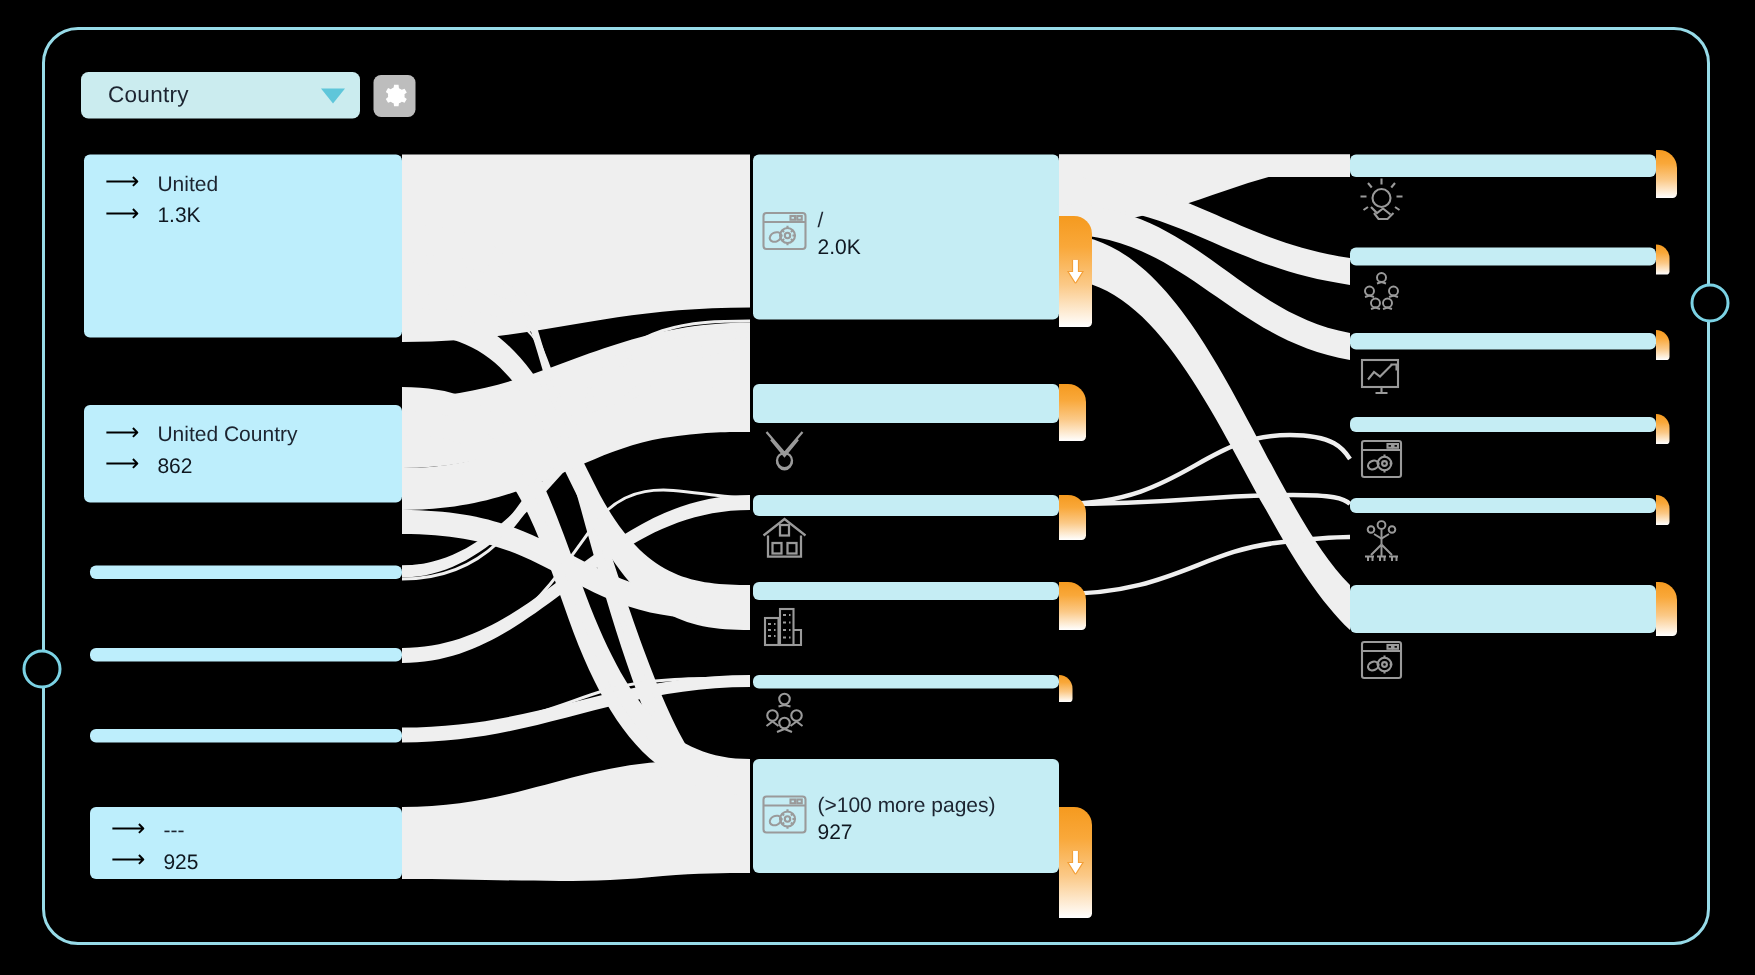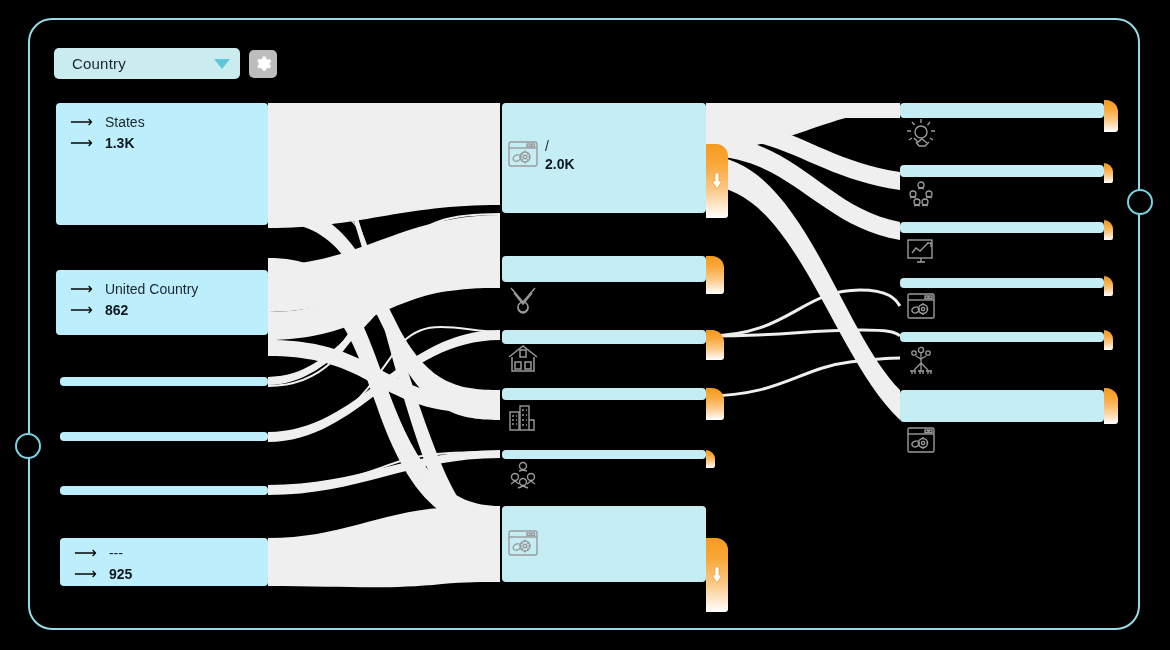--- a/index.html
+++ b/index.html
@@ -120,21 +120,21 @@
     pointer-events: none;
   }
   .node-title {
     font-size: 14px;
     color: #1c2430;
     line-height: 18px;
     white-space: nowrap;
   }
   .node-value {
     font-size: 14px;
-    font-weight: bold;
+    font-weight: normal;
     color: #0f1720;
     line-height: 18px;
   }
 
   
   .redact-rows {
     position: absolute;
     left: 14px;
     top: 10px;
     display: flex;
@@ -237,21 +237,21 @@
 
         <path d="M706,396 C780,396 800,368 850,362 C876,359 890,358 900,358" fill="none" stroke="#efefef" stroke-width="3"></path>
       </g>
     </svg>
   </div>
 
   <div class="node bright" style="left:56px; top:103px; width:212px; height:122px;">
     <div class="redact-rows">
       <div class="redact-row">
         <span class="arrow-glyph">⟶</span>
-        <span class="node-title">States</span>
+        <span class="node-title">United</span>
       </div>
       <div class="redact-row">
         <span class="arrow-glyph">⟶</span>
         <span class="node-value">1.3K</span>
       </div>
     </div>
   </div>
 
   <div class="node bright" style="left:56px; top:270px; width:212px; height:65px;">
     <div class="redact-rows">
@@ -353,20 +353,24 @@
     <svg viewBox="0 0 36 36" fill="none" stroke="currentColor" stroke-width="1.4">
       <rect x="4" y="6" width="28" height="24" rx="2"></rect>
       <line x1="4" y1="12" x2="32" y2="12"></line>
       <rect x="22" y="8" width="3" height="2.5"></rect>
         <rect x="26.5" y="8" width="3" height="2.5"></rect>
       <circle cx="20" cy="21" r="5"></circle>
       <circle cx="20" cy="21" r="1.8"></circle>
       <path d="M20 14.5v2M20 25.5v2M14.7 21h2M23.3 21h2M16.3 17.3l1.4 1.4M22.3 23.3l1.4 1.4M23.7 17.3l-1.4 1.4M17.7 23.3l-1.4 1.4"></path>
       <ellipse cx="12" cy="22" rx="4" ry="3" transform="rotate(-25 12 22)"></ellipse>
     </svg>
+  </div>
+  <div class="node-text" style="left:545px; top:520px; width:180px; height:50px; padding-left:0;">
+    <span class="node-title">(&gt;100 more pages)</span>
+    <span class="node-value">927</span>
   </div>
 
   <div class="otab" style="left:706px; top:144px; width:22px; height:74px;">
     <svg class="dn" viewBox="0 0 14 16" fill="#ffffff">
       <path d="M5 0 h4 v8 h3 l-5 8 l-5 -8 h3 z" stroke="#f3a03a" stroke-width="0.8"></path>
     </svg>
   </div>
   <div class="otab" style="left:706px; top:256px; width:18px; height:38px;"></div>
   <div class="otab" style="left:706px; top:330px; width:18px; height:30px;"></div>
   <div class="otab" style="left:706px; top:388px; width:18px; height:32px;"></div>

